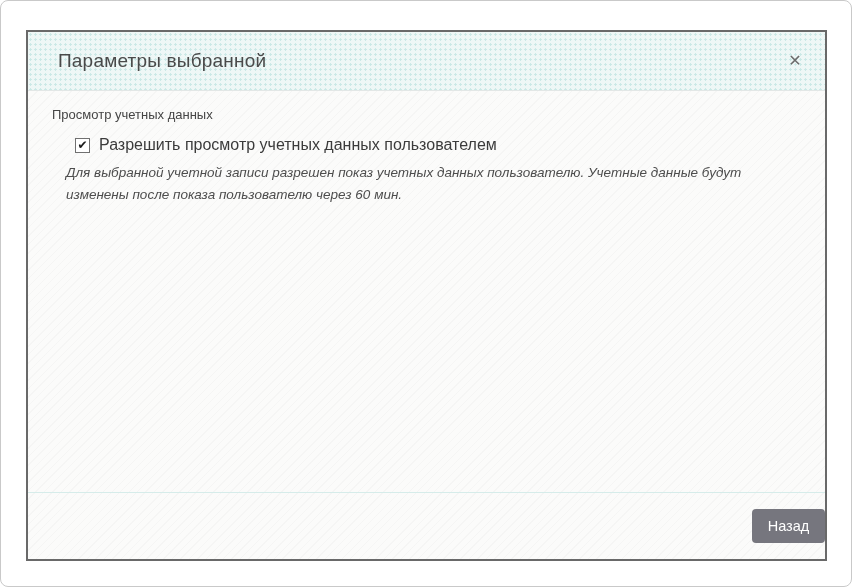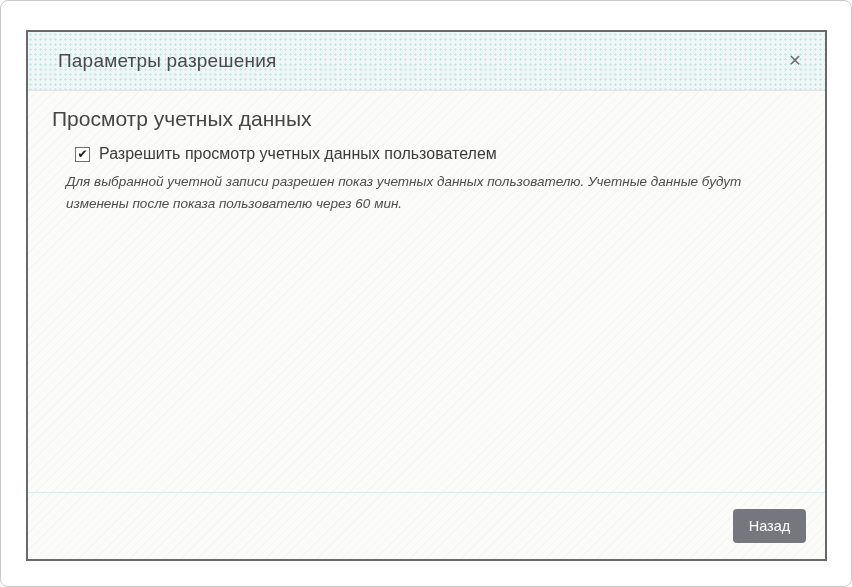--- a/index.html
+++ b/index.html
@@ -50,21 +50,21 @@
     color:#6b6b6b;
     cursor:pointer;
     user-select:none;
   }
   .dialog-body{
     flex:1 1 auto;
     padding:16px 30px 0 24px;
     position:relative;
   }
   .section-heading{
-    font-size:21px;
+    font-size:13px;
     color:#454545;
     margin:0 0 14px 0;
     font-weight:normal;
   }
   .checkbox-row{
     display:flex;
     align-items:center;
     margin-left:23px;
     margin-bottom:8px;
     cursor:pointer;
@@ -92,21 +92,20 @@
     font-size:13.5px;
     line-height:22px;
     color:#4d4d4d;
   }
   .dialog-footer{
     flex:0 0 67px;
     border-top:1px solid #d6ecea;
     display:flex;
     align-items:center;
     justify-content:flex-end;
-    padding-right:19px;
     gap:8px;
     box-sizing:border-box;
   }
   .btn{
     height:34px;
     min-width:73px;
     padding:0 15px;
     border:none;
     border-radius:4px;
     font-size:14.5px;
@@ -117,21 +116,21 @@
   .btn-back{background:#76767e;}
   .btn-next{background:#0d80f2;}
 </style>
 </head>
 <body>
 
 <div class="viewport">
   <div class="dialog">
 
     <div class="dialog-header">
-      <div class="dialog-title">Параметры разрешения</div>
+      <div class="dialog-title">Параметры выбранной</div>
       <div class="close-btn">✕</div>
     </div>
 
     <div class="dialog-body">
       <h2 class="section-heading">Просмотр учетных данных</h2>
 
       <div class="checkbox-row">
         <span class="checkbox-box">✔</span>
         <span class="checkbox-label">Разрешить просмотр учетных данных пользователем</span>
       </div>

